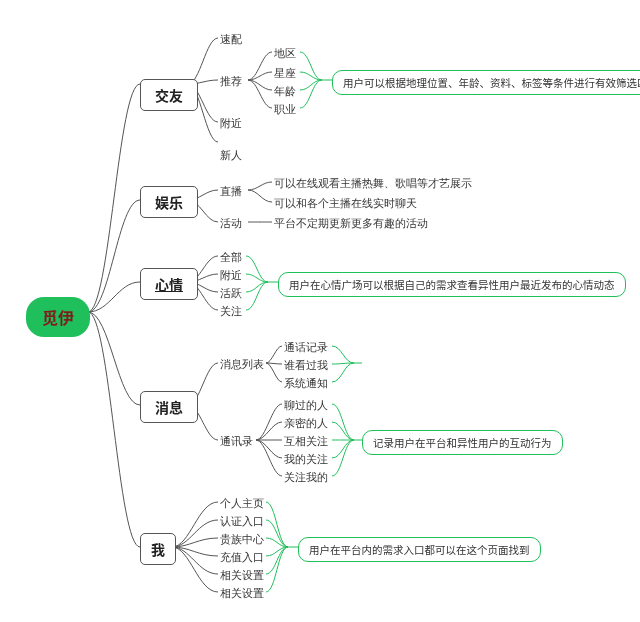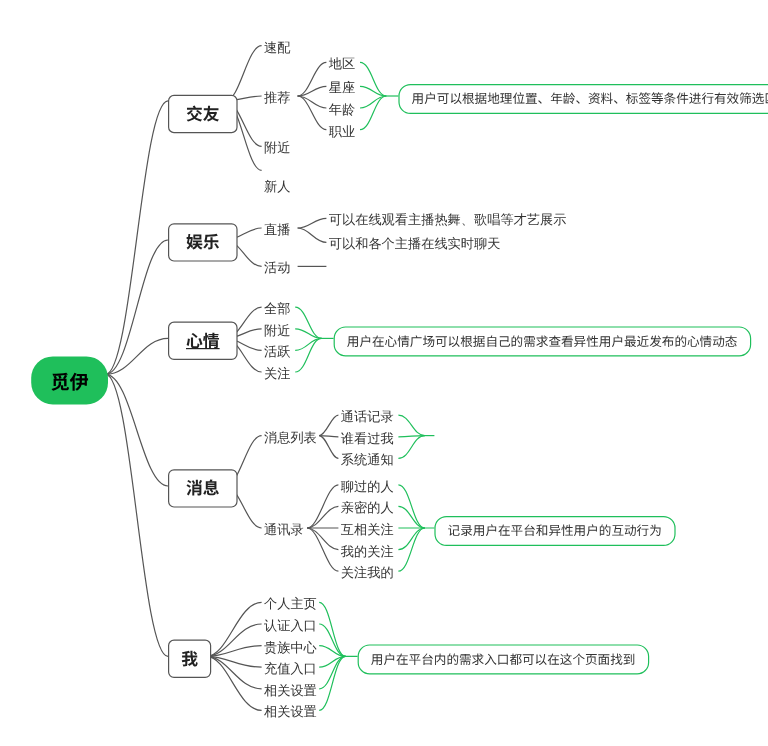--- a/index.html
+++ b/index.html
@@ -19,21 +19,21 @@
   svg.connectors {
     position: absolute;
     left: 0; top: 0;
     width: 640px;
     height: 622px;
     pointer-events: none;
   }
   .root-pill {
     position: absolute;
     background: #1fbf5b;
-    color: #000000;
+    color: #7f1d1d;
     border-radius: 18px;
     padding: 8px 16px;
     font-size: 16px;
     font-weight: 700;
     white-space: nowrap;
   }
   .box {
     position: absolute;
     border: 1px solid #555;
     border-radius: 5px;
@@ -174,20 +174,21 @@
 <div class="leaf" style="left:274px; top:46px;">地区</div>
 <div class="leaf" style="left:274px; top:66px;">星座</div>
 <div class="leaf" style="left:274px; top:84px;">年龄</div>
 <div class="leaf" style="left:274px; top:102px;">职业</div>
 <div class="note" style="left:332px; top:70px;">用户可以根据地理位置、年龄、资料、标签等条件进行有效筛选匹配</div>
 
 <div class="leaf" style="left:220px; top:184px;">直播</div>
 <div class="leaf" style="left:220px; top:216px;">活动</div>
 <div class="leaf" style="left:274px; top:196px;">可以和各个主播在线实时聊天</div>
 <div class="leaf" style="left:274px; top:176px;">可以在线观看主播热舞、歌唱等才艺展示</div>
+<div class="leaf" style="left:274px; top:216px;">平台不定期更新更多有趣的活动</div>
 
 <div class="leaf" style="left:220px; top:250px;">全部</div>
 <div class="leaf" style="left:220px; top:268px;">附近</div>
 <div class="leaf" style="left:220px; top:286px;">活跃</div>
 <div class="leaf" style="left:220px; top:304px;">关注</div>
 <div class="note" style="left:278px; top:272px;">用户在心情广场可以根据自己的需求查看异性用户最近发布的心情动态</div>
 
 <div class="leaf" style="left:220px; top:357px;">消息列表</div>
 <div class="leaf" style="left:220px; top:434px;">通讯录</div>
 

